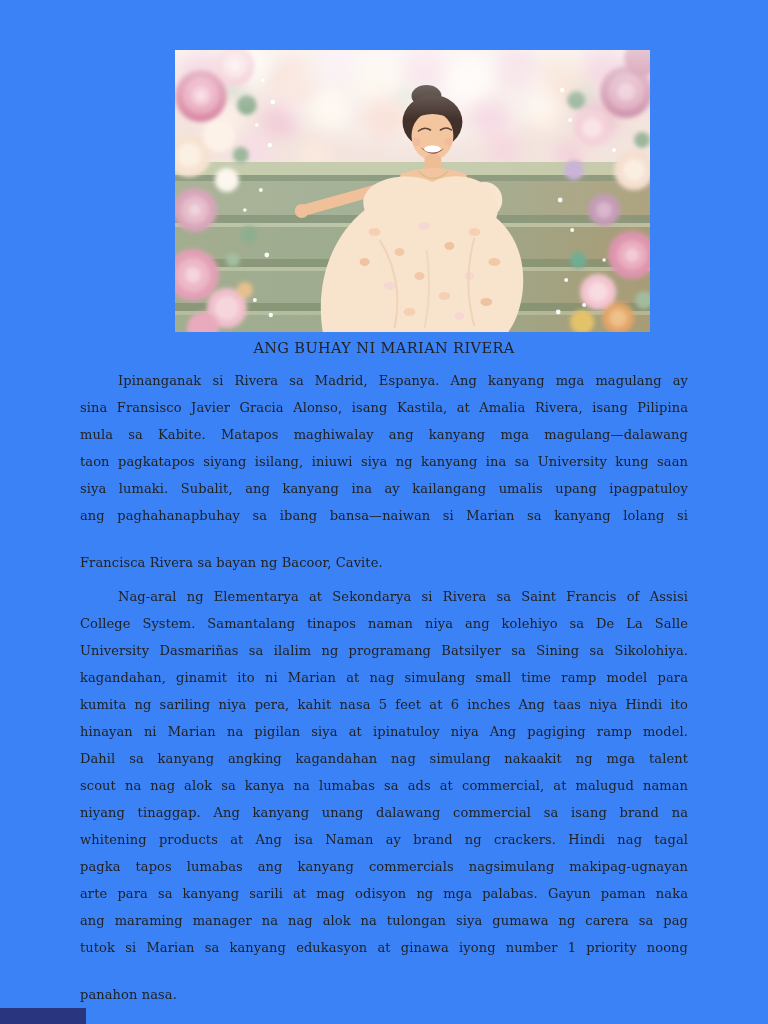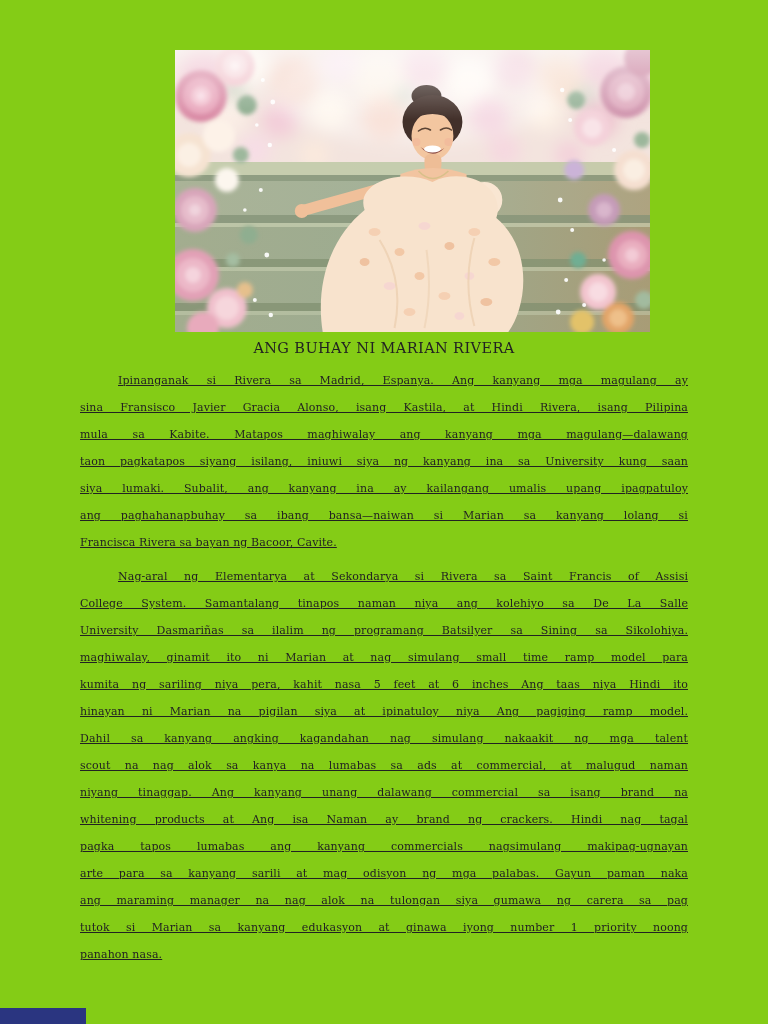--- a/index.html
+++ b/index.html
@@ -4,21 +4,21 @@
 <style>
   html, body { margin: 0; padding: 0; }
   body {
     width: 768px; height: 1024px;
     background: #ffffff;
     font-family: "DejaVu Serif", "Liberation Serif", serif;
     color: #1c1c1c;
     position: relative;
     overflow: hidden;
   }
-  .page { position: absolute; inset: 0; background: #84cc16; }
+  .page { position: absolute; inset: 0; background: #3b82f6; }
 
   .hero {
     position: absolute; left: 175px; top: 50px;
     width: 475px; height: 282px;
     overflow: hidden;
   }
   .hero svg { display: block; width: 100%; height: 100%; }
 
   .doc-title {
     position: absolute; left: 80px; top: 340px; width: 608px;
@@ -27,31 +27,30 @@
     color: #222222;
     white-space: nowrap;
   }
 
   .article-body {
     position: absolute; left: 80px; top: 367px; width: 608px;
   }
   .para { margin: 0 0 7px 0; }
   .tline {
     height: 27px; line-height: 27px;
-    font-size: 11px;
+    font-size: 13px;
     letter-spacing: 0.1px;
     text-align: justify;
     text-align-last: justify;
     white-space: nowrap;
     overflow: visible;
     color: #222222;
-    text-decoration: underline;
   }
   .tline.first { padding-left: 38px; }
-  .tline.last { text-align-last: left; }
+  .tline.last { text-align-last: left; margin-top: 20px; }
 
   .footer-fragment {
     position: absolute; left: 0; bottom: 0;
     width: 86px; height: 16px;
   }
 </style>
 </head>
 <body>
 
 <div class="page">
@@ -242,32 +241,32 @@
 
       <rect width="476" height="70" fill="url(#topGlow)"></rect>
     </svg>
   </div>
 
   <div class="doc-title">ANG BUHAY NI MARIAN RIVERA</div>
 
   <div class="article-body">
       <div class="para">
         <div class="tline first">Ipinanganak si Rivera sa Madrid, Espanya. Ang kanyang mga magulang ay</div>
-        <div class="tline">sina Fransisco Javier Gracia Alonso, isang Kastila, at Hindi Rivera, isang Pilipina</div>
+        <div class="tline">sina Fransisco Javier Gracia Alonso, isang Kastila, at Amalia Rivera, isang Pilipina</div>
         <div class="tline">mula sa Kabite. Matapos maghiwalay ang kanyang mga magulang—dalawang</div>
         <div class="tline">taon pagkatapos siyang isilang, iniuwi siya ng kanyang ina sa University kung saan</div>
         <div class="tline">siya lumaki. Subalit, ang kanyang ina ay kailangang umalis upang ipagpatuloy</div>
         <div class="tline">ang paghahanapbuhay sa ibang bansa—naiwan si Marian sa kanyang lolang si</div>
         <div class="tline last">Francisca Rivera sa bayan ng Bacoor, Cavite.</div>
       </div>
       <div class="para">
         <div class="tline first">Nag-aral ng Elementarya at Sekondarya si Rivera sa Saint Francis of Assisi</div>
         <div class="tline">College System. Samantalang tinapos naman niya ang kolehiyo sa De La Salle</div>
         <div class="tline">University Dasmariñas sa ilalim ng programang Batsilyer sa Sining sa Sikolohiya.</div>
-        <div class="tline">maghiwalay, ginamit ito ni Marian at nag simulang small time ramp model para</div>
+        <div class="tline">kagandahan, ginamit ito ni Marian at nag simulang small time ramp model para</div>
         <div class="tline">kumita ng sariling niya pera, kahit nasa 5 feet at 6 inches Ang taas niya Hindi ito</div>
         <div class="tline">hinayan ni Marian na pigilan siya at ipinatuloy niya Ang pagiging ramp model.</div>
         <div class="tline">Dahil sa kanyang angking kagandahan nag simulang nakaakit ng mga talent</div>
         <div class="tline">scout na nag alok sa kanya na lumabas sa ads at commercial, at malugud naman</div>
         <div class="tline">niyang tinaggap. Ang kanyang unang dalawang commercial sa isang brand na</div>
         <div class="tline">whitening products at Ang isa Naman ay brand ng crackers. Hindi nag tagal</div>
         <div class="tline">pagka tapos lumabas ang kanyang commercials nagsimulang makipag-ugnayan</div>
         <div class="tline">arte para sa kanyang sarili at mag odisyon ng mga palabas. Gayun paman naka</div>
         <div class="tline">ang maraming manager na nag alok na tulongan siya gumawa ng carera sa pag</div>
         <div class="tline">tutok si Marian sa kanyang edukasyon at ginawa iyong number 1 priority noong</div>

